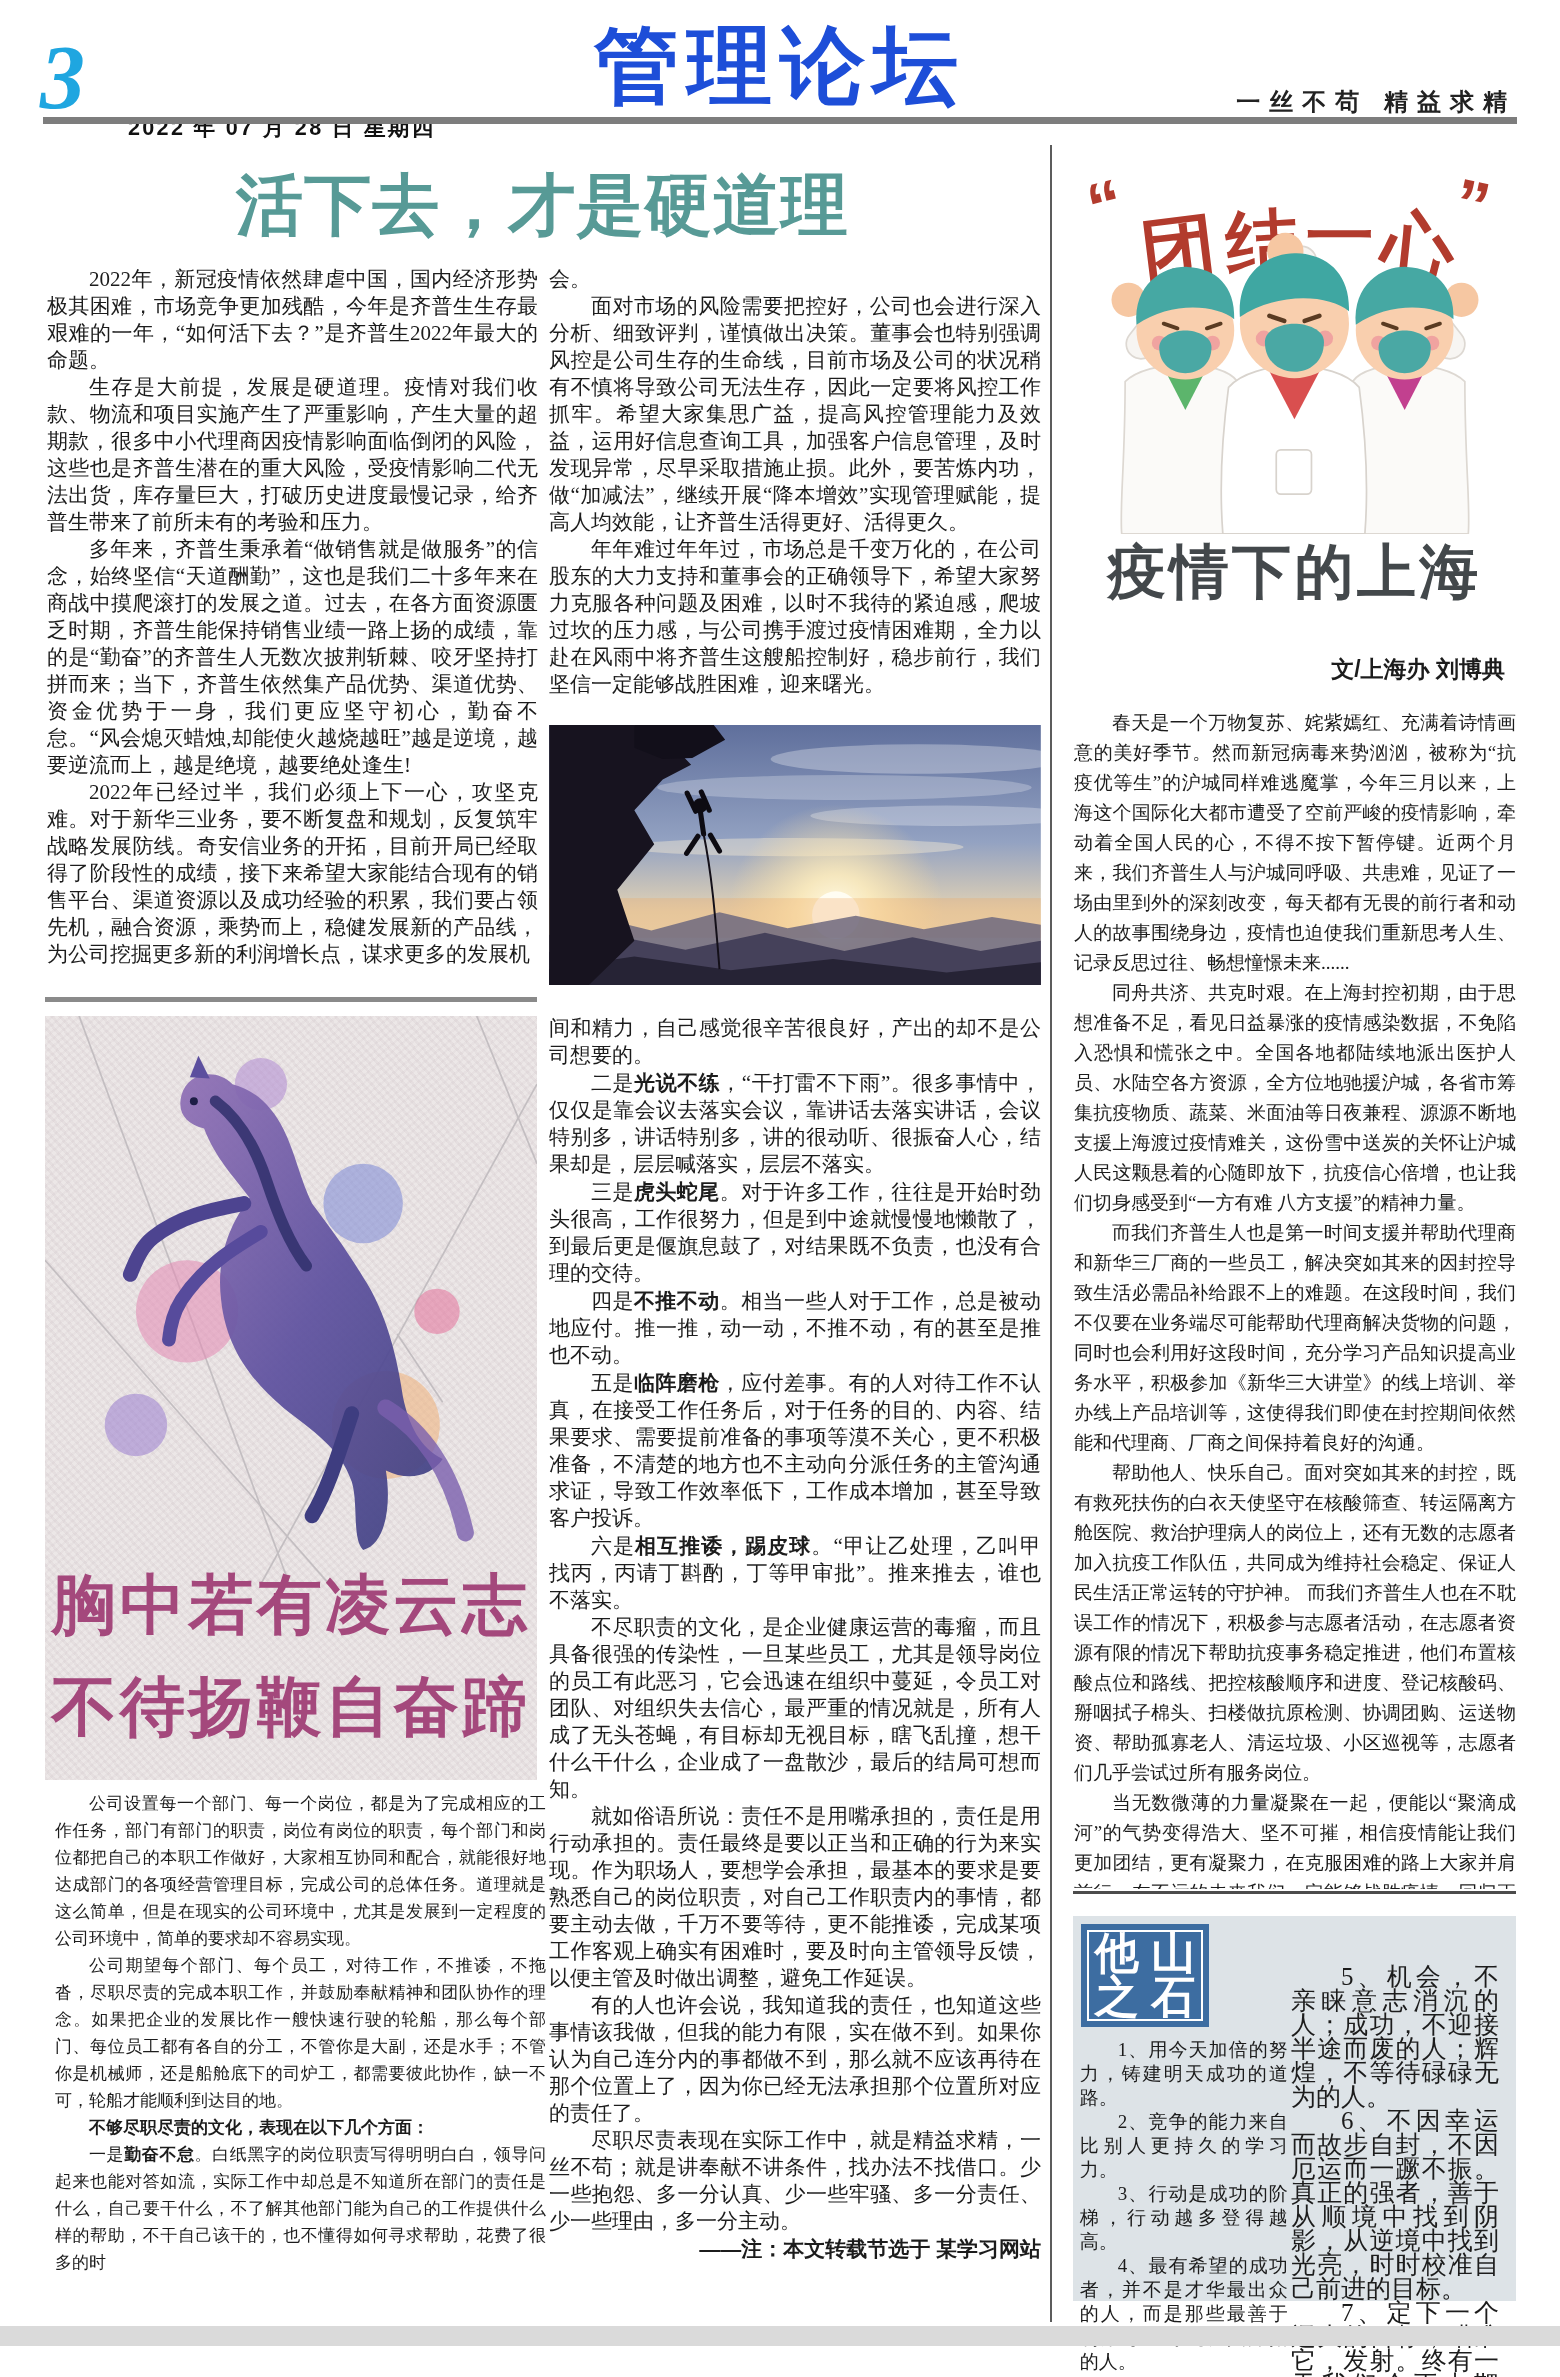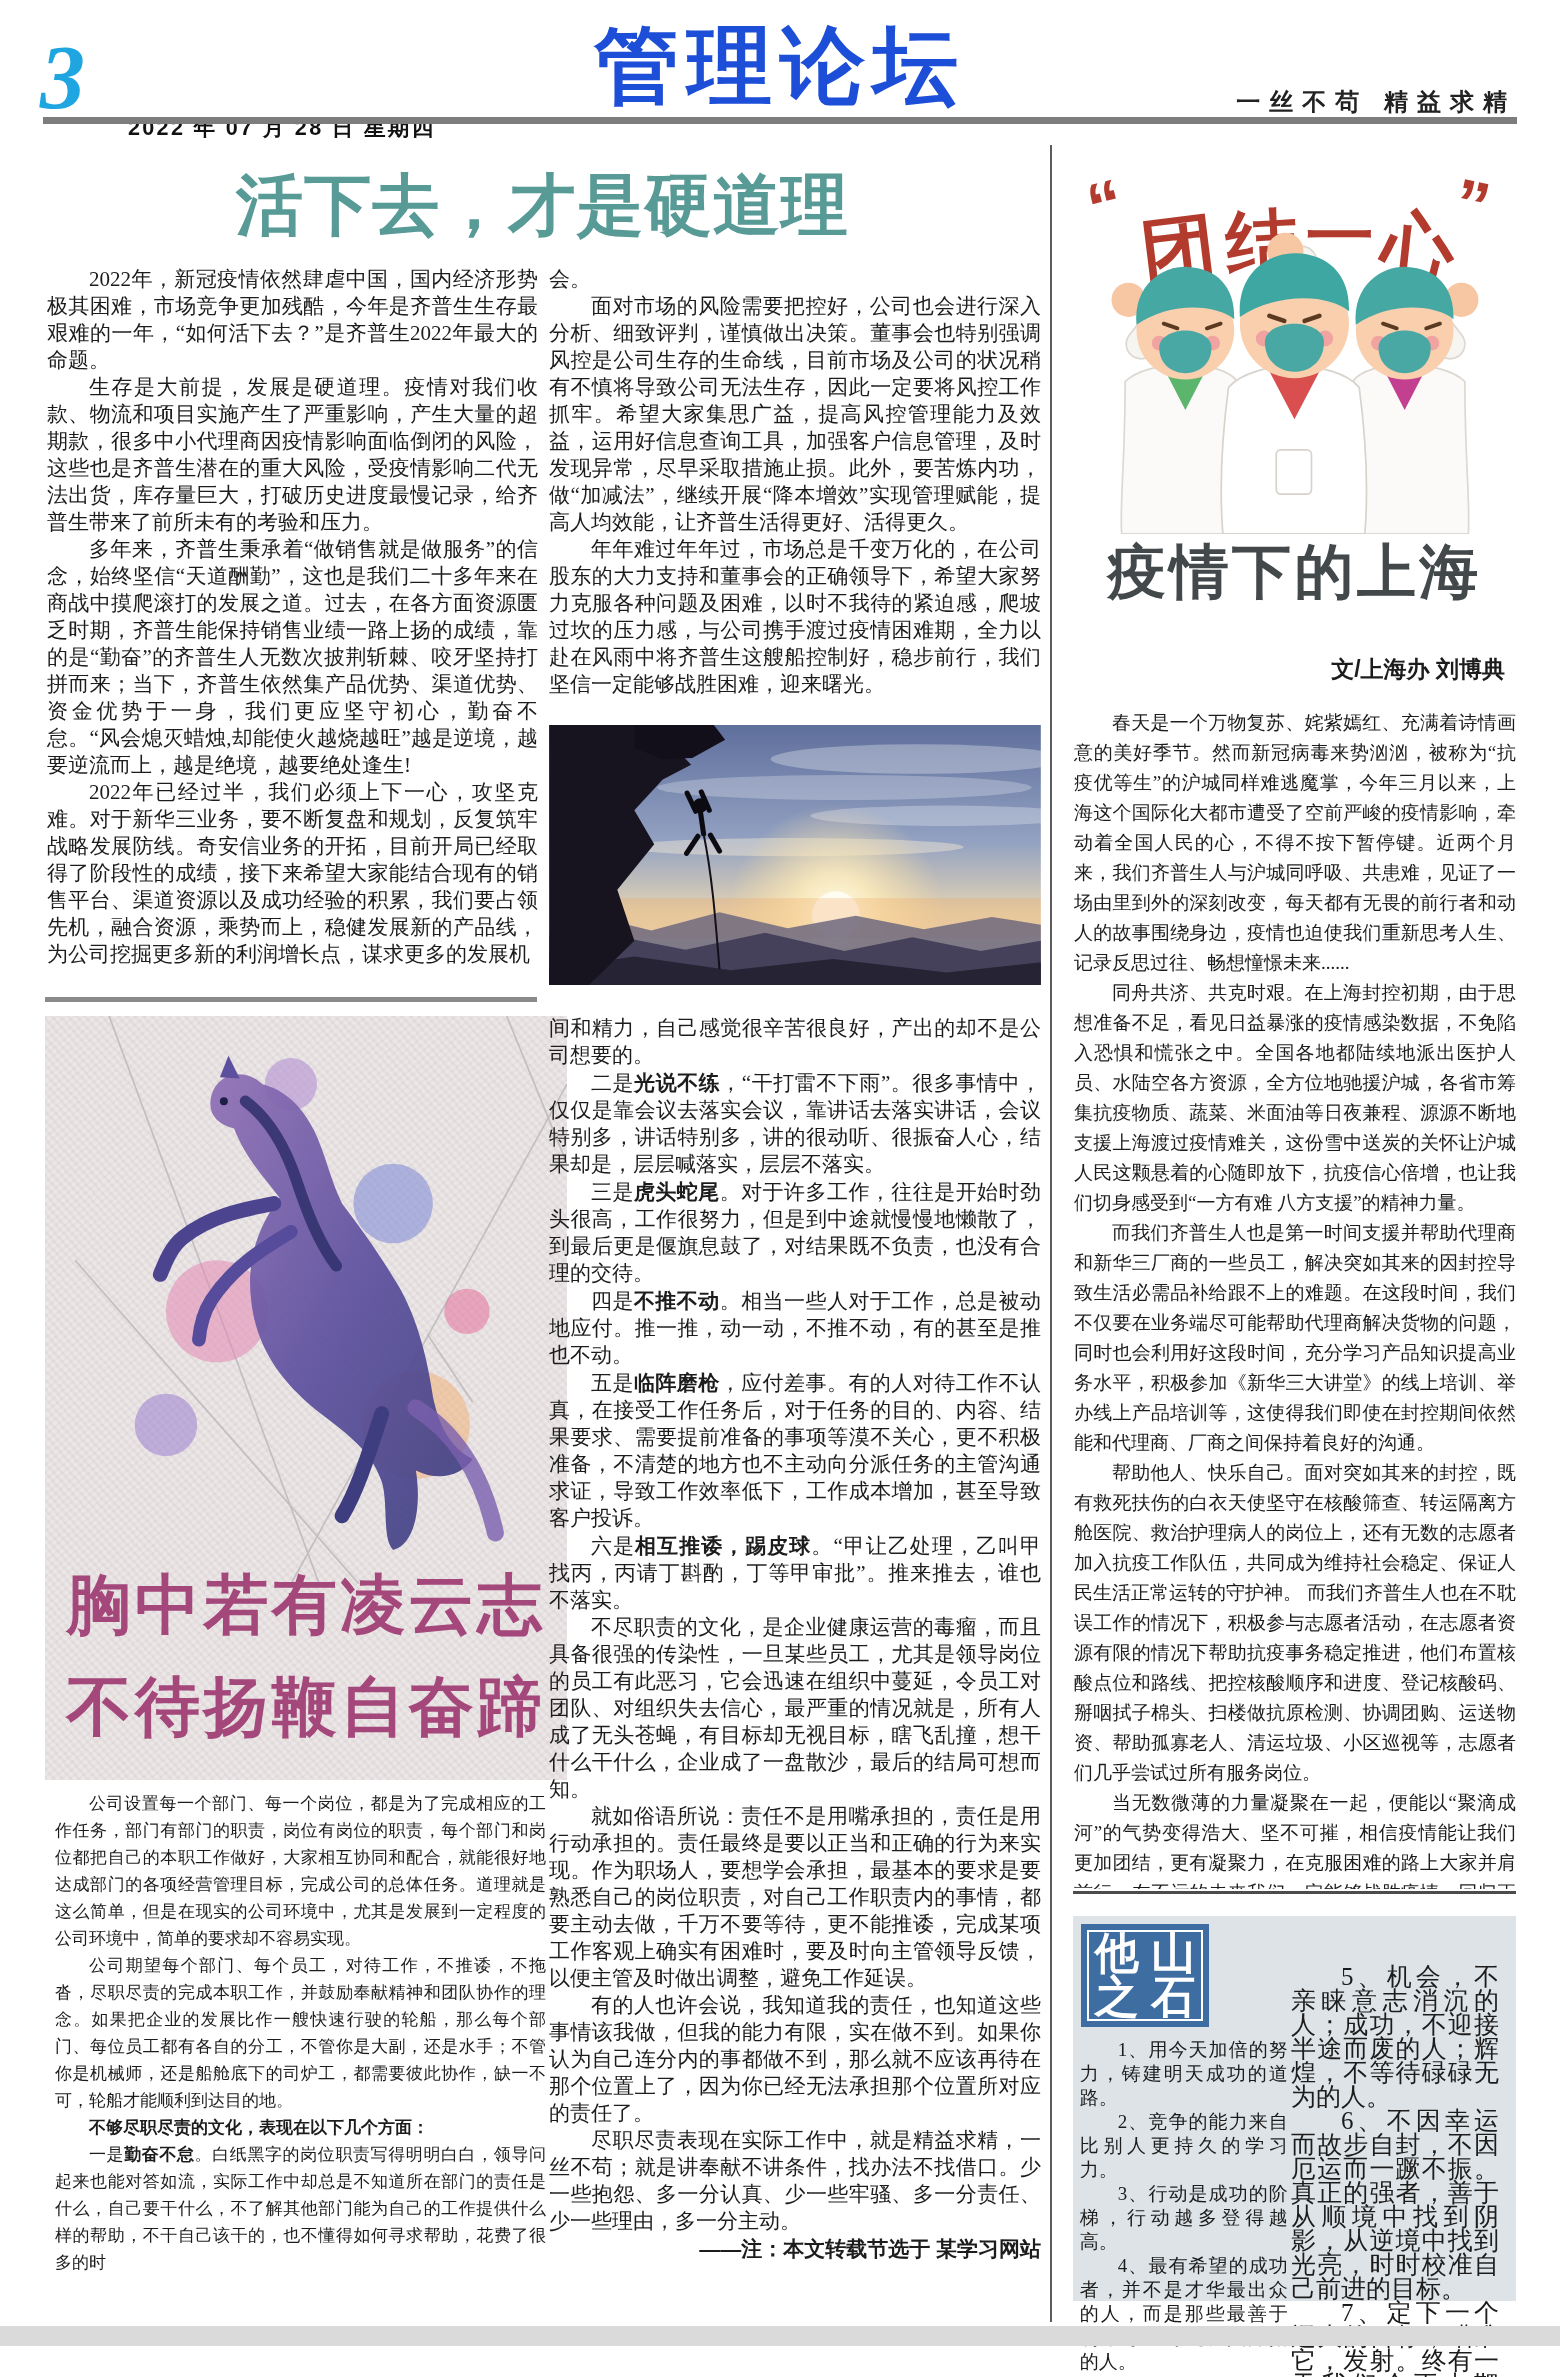--- a/index.html
+++ b/index.html
@@ -22,21 +22,21 @@
              color:#579a96;letter-spacing:1.1px;line-height:1.1;}
   .colA{left:47px;top:266px;width:491px;font-size:21px;line-height:27px;}
   .colBtop{left:549px;top:266px;width:492px;font-size:21px;line-height:27px;}
   .ruleA{left:45px;top:997px;width:492px;height:4.5px;background:#8a8a8a;}
   
   .photo{left:549px;top:725px;width:492px;height:260px;overflow:hidden;}
   
   .horseblock{left:45px;top:1016px;width:492px;height:764px;background-color:#ece7e7;
       background-image:repeating-linear-gradient(48deg,rgba(170,150,160,.10) 0 2.8px,rgba(0,0,0,0) 2.8px 6.2px),
                        repeating-linear-gradient(-40deg,rgba(170,150,160,.08) 0 2.3px,rgba(0,0,0,0) 2.3px 5.7px);
-      overflow:hidden;padding-left:30px;}
+      overflow:hidden;}
   .horseSlogan{position:absolute;left:0;width:100%;text-align:center;font-weight:900;
       font-family:"Liberation Sans","DejaVu Sans",sans-serif;font-size:65px;color:#a4487c;letter-spacing:3.4px;}
   .hs1{top:545px;} .hs2{top:647px;}
   
   .colA2{left:55px;top:1790px;width:491px;height:585px;font-size:17px;line-height:27px;overflow:hidden;}
   .colBbot{left:549px;top:1015px;width:492px;font-size:21px;line-height:27px;}
   
   .unity{left:1074px;top:143px;width:442px;height:391px;}
   .title3{left:1073px;top:533px;width:443px;text-align:center;font-size:59px;font-weight:900;
           color:#43484b;letter-spacing:3.4px;}

